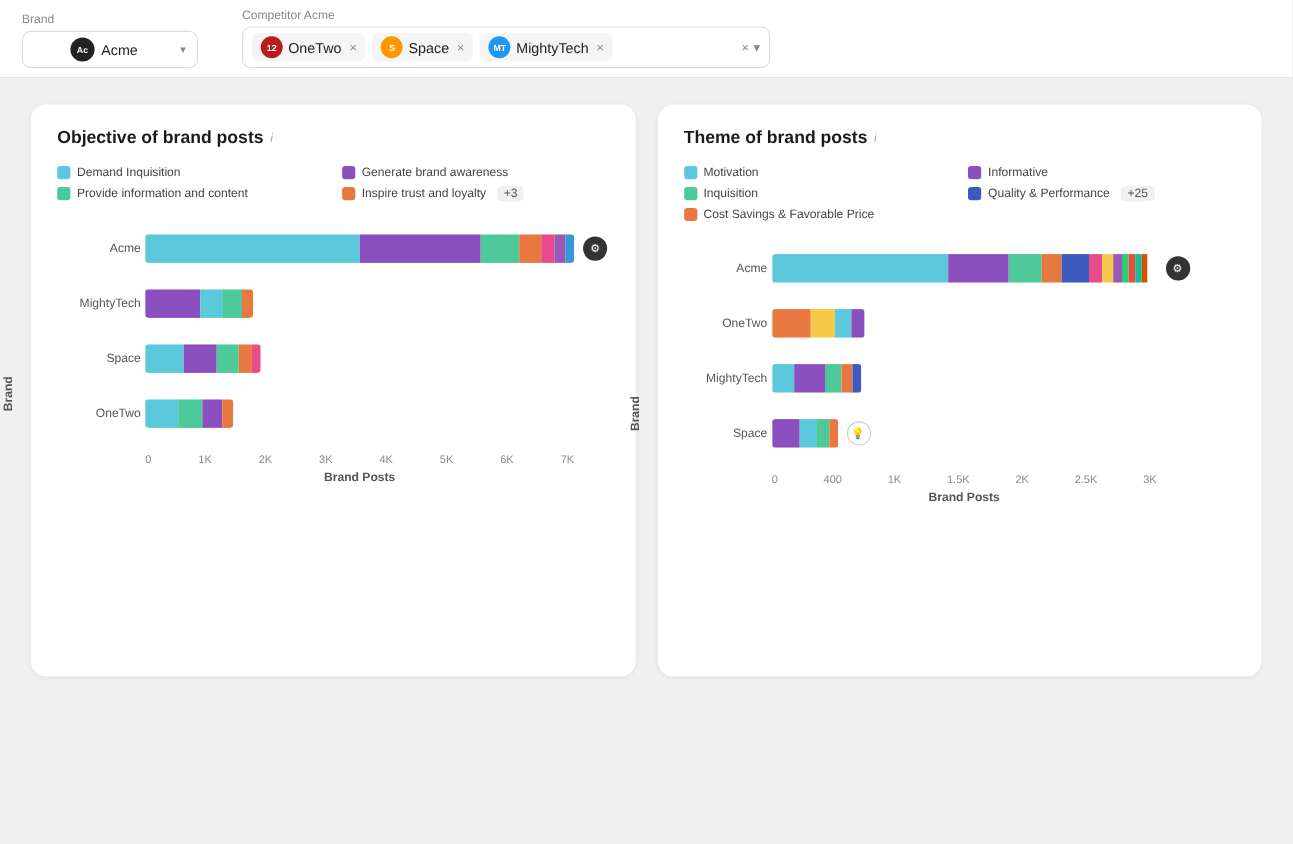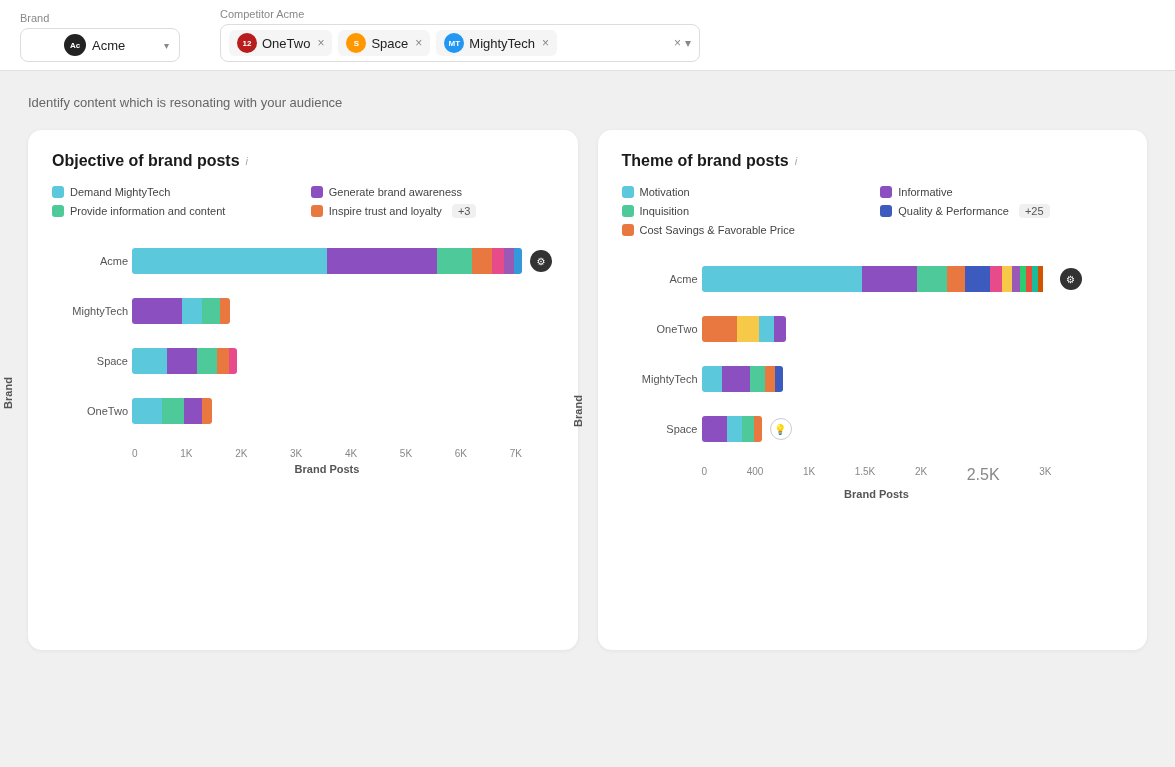--- a/index.html
+++ b/index.html
@@ -312,34 +312,33 @@
         </div>
         <div class="comp-add-btn">
           <span style="color:#888;font-size:12px;">×</span>
           <span style="color:#888;font-size:12px;">▾</span>
         </div>
       </div>
     </div>
   </div>
 
   <div class="page-content">
-    <div class="page-subtitle">Identify content which is resonating with your audience</div>
 
     <div class="charts-row">
 
       <div class="chart-card">
         <div class="chart-title">
           <span>Objective of brand posts</span>
           <span class="info-icon">i</span>
         </div>
 
         <div class="legend">
           <div class="legend-item">
             <div class="legend-dot" style="background:#5bc8dc;"></div>
-            <span>Demand MightyTech</span>
+            <span>Demand Inquisition</span>
           </div>
           <div class="legend-item">
             <div class="legend-dot" style="background:#8b4fc0;"></div>
             <span>Generate brand awareness</span>
           </div>
           <div class="legend-item">
             <div class="legend-dot" style="background:#4dc99a;"></div>
             <span>Provide information and content</span>
           </div>
           <div style="display:flex;align-items:center;gap:10px;">
@@ -501,21 +500,21 @@
             <div class="bar-icon" style="background:#fff;border:1px solid #ccc;color:#555;">💡</div>
           </div>
 
           <div style="position:relative;margin-top:4px;height:40px;">
             <div style="display:flex;justify-content:space-between;width:350px;">
               <span style="font-size:10px;color:#888;">0</span>
               <span style="font-size:10px;color:#888;">400</span>
               <span style="font-size:10px;color:#888;">1K</span>
               <span style="font-size:10px;color:#888;">1.5K</span>
               <span style="font-size:10px;color:#888;">2K</span>
-              <span style="font-size:16px;color:#888;">2.5K</span>
+              <span style="font-size:10px;color:#888;">2.5K</span>
               <span style="font-size:10px;color:#888;">3K</span>
             </div>
             <div style="width:350px;text-align:center;font-size:11px;font-weight:600;color:#555;margin-top:4px;">Brand Posts</div>
           </div>
         </div>
       </div>
 
     </div>
   </div>
 

